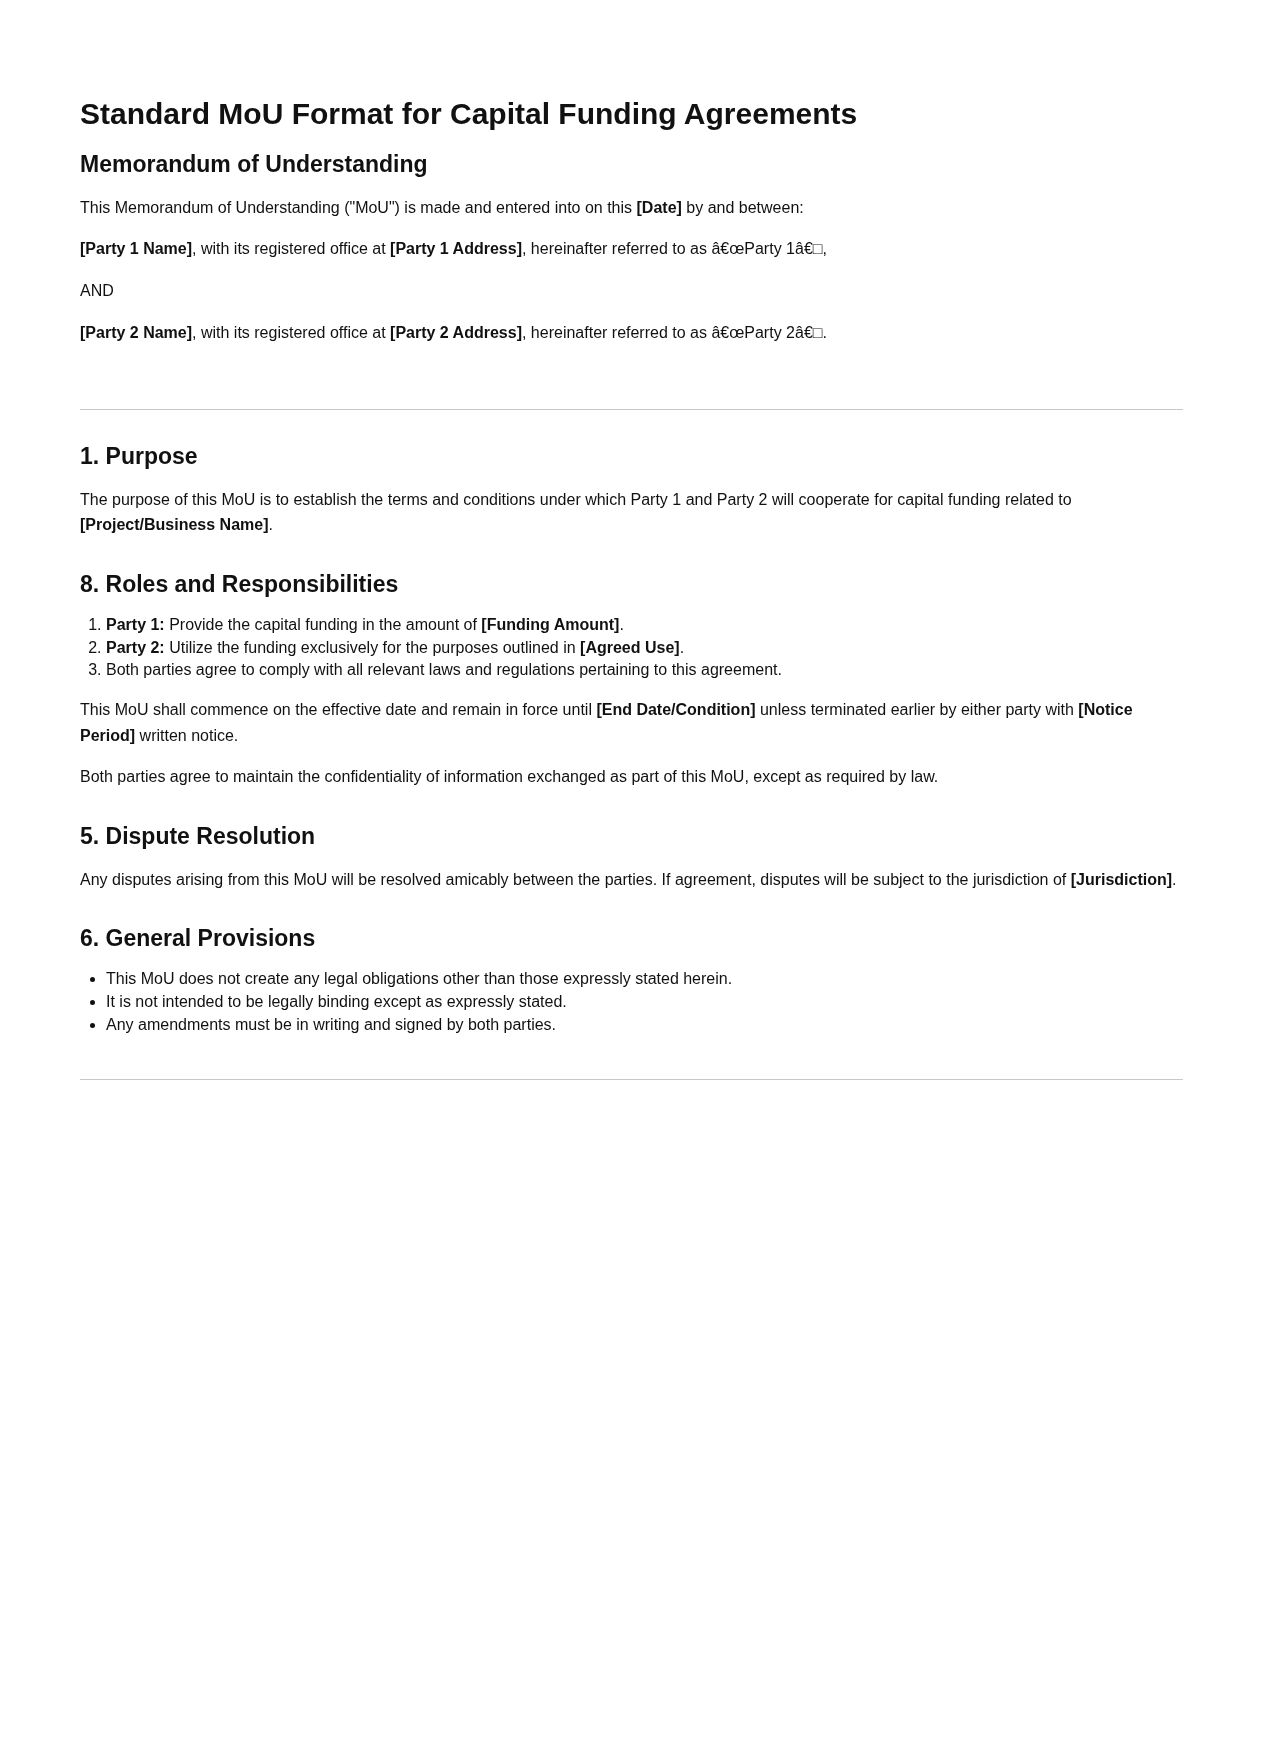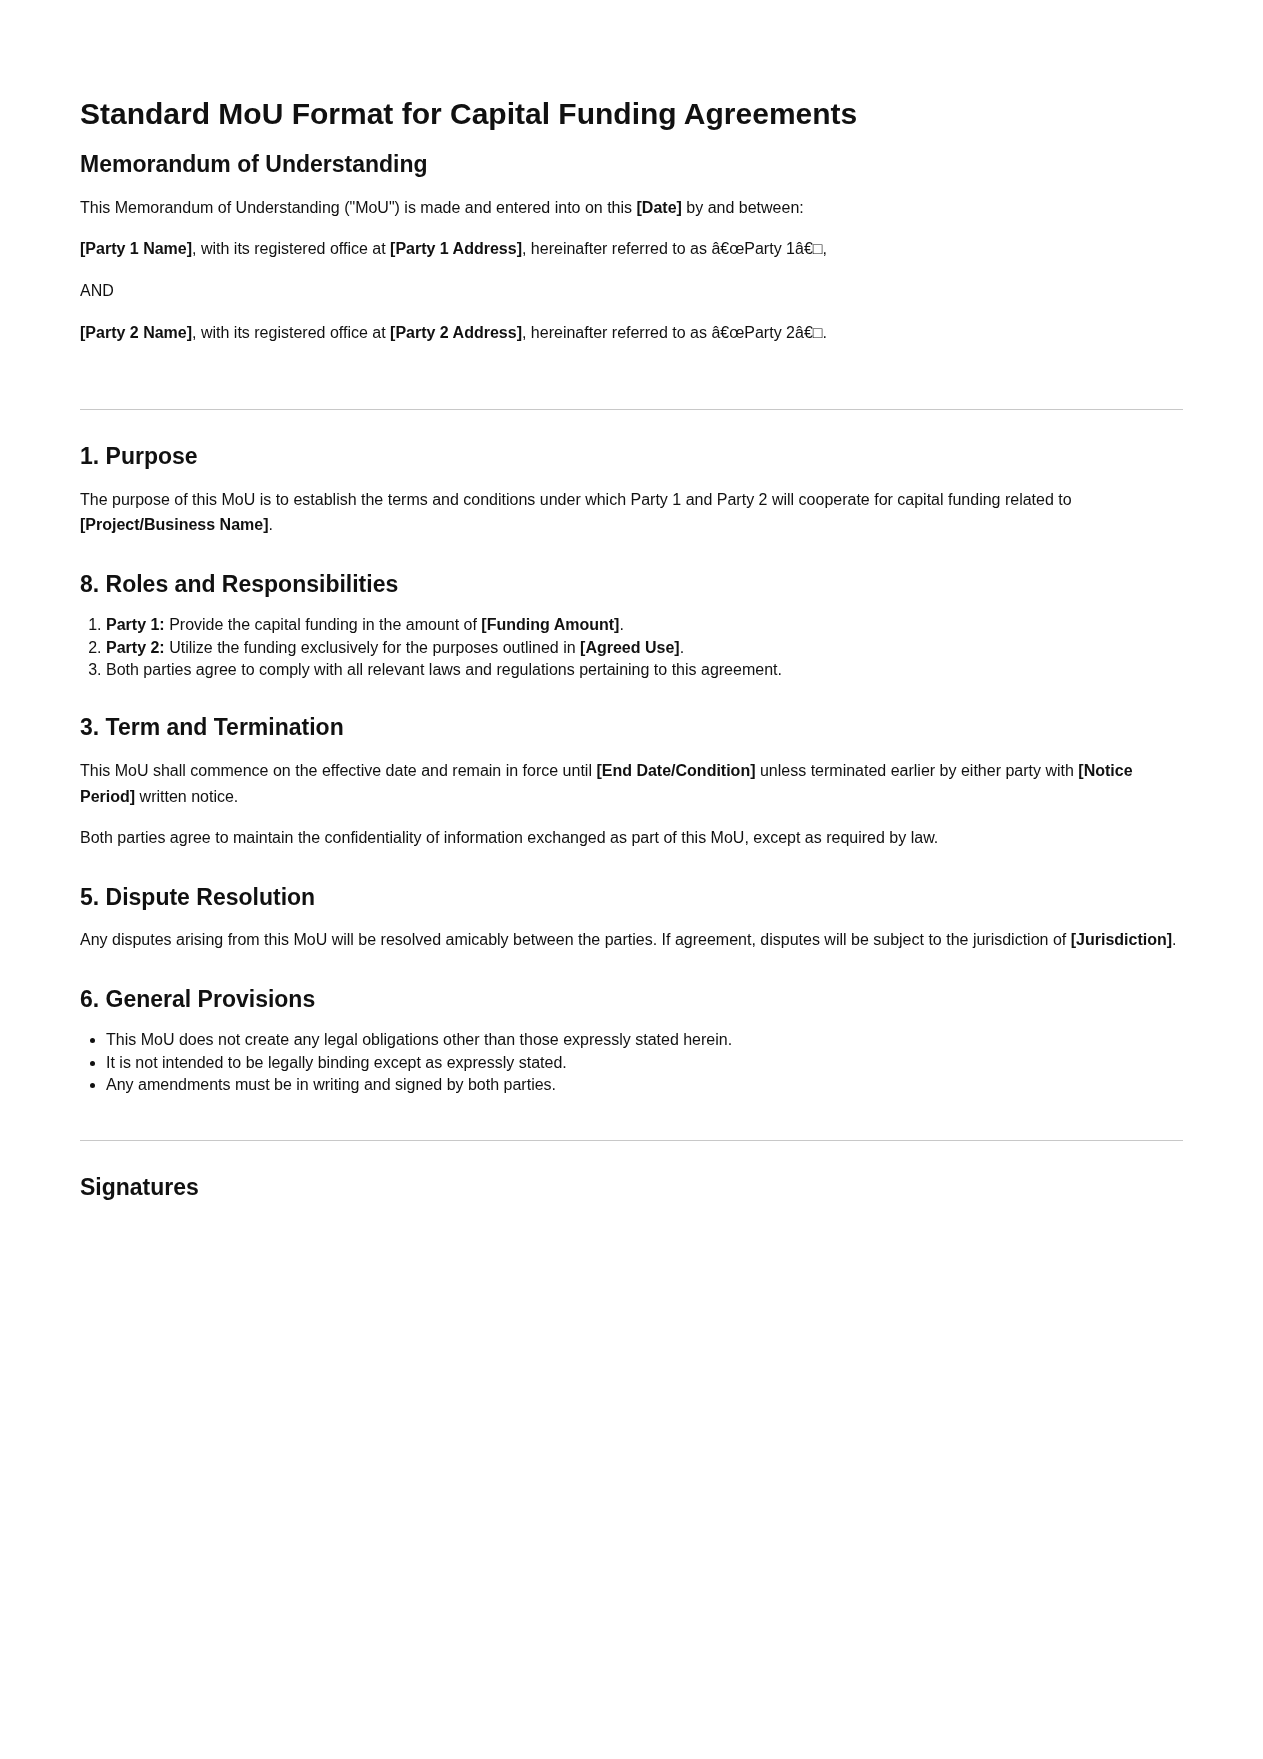--- a/index.html
+++ b/index.html
@@ -68,32 +68,30 @@
   <h2>1. Purpose</h2>
   <p><span>The purpose of this MoU is to establish the terms and conditions under which Party 1 and Party 2 will cooperate for capital funding related to </span><strong>[Project/Business Name]</strong><span>.</span></p>
 
   <h2>8. Roles and Responsibilities</h2>
   <ol>
     <li><strong>Party 1:</strong><span> Provide the capital funding in the amount of </span><strong>[Funding Amount]</strong><span>.</span></li>
     <li><strong>Party 2:</strong><span> Utilize the funding exclusively for the purposes outlined in </span><strong>[Agreed Use]</strong><span>.</span></li>
     <li><span>Both parties agree to comply with all relevant laws and regulations pertaining to this agreement.</span></li>
   </ol>
 
-  <h2>3. Term and Termination</h2>
   <p><span>This MoU shall commence on the effective date and remain in force until </span><strong>[End Date/Condition]</strong><span> unless terminated earlier by either party with </span><strong>[Notice Period]</strong><span> written notice.</span></p>
 
   <p>Both parties agree to maintain the confidentiality of information exchanged as part of this MoU, except as required by law.</p>
 
   <h2>5. Dispute Resolution</h2>
   <p><span>Any disputes arising from this MoU will be resolved amicably between the parties. If agreement, disputes will be subject to the jurisdiction of </span><strong>[Jurisdiction]</strong><span>.</span></p>
 
   <h2>6. General Provisions</h2>
   <ul>
     <li>This MoU does not create any legal obligations other than those expressly stated herein.</li>
     <li>It is not intended to be legally binding except as expressly stated.</li>
     <li>Any amendments must be in writing and signed by both parties.</li>
   </ul>
 
   <hr class="rule rule-bottom">
 
-  <h2>Signatures</h2>
 
 </main>
 
 </body></html>

